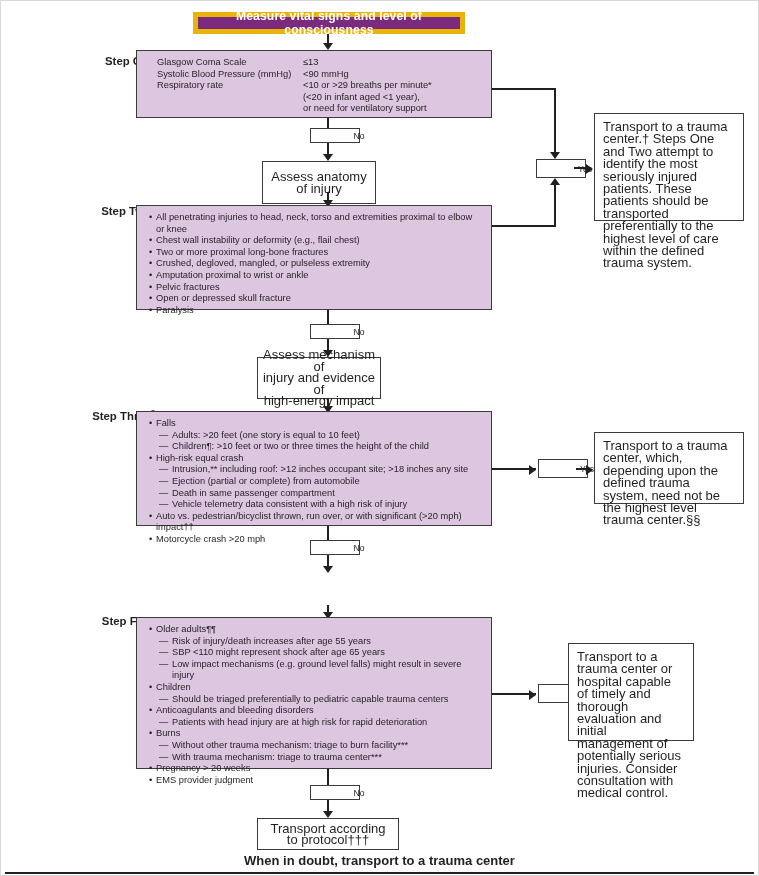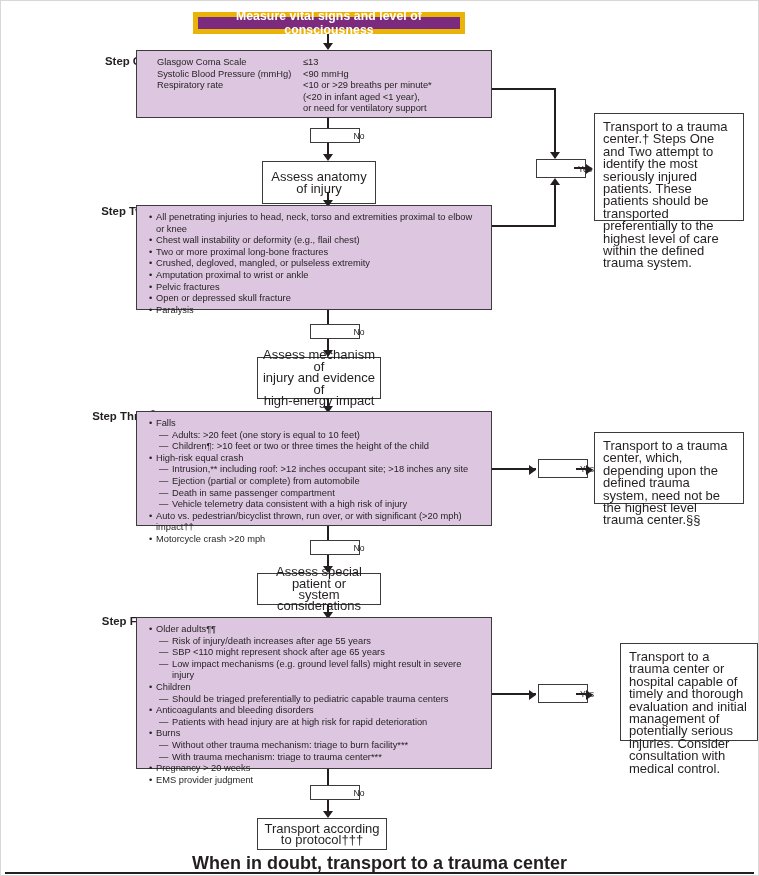--- a/index.html
+++ b/index.html
@@ -102,21 +102,21 @@
   .arrow-r{
     width:0;height:0;
     border-top:5px solid transparent;
     border-bottom:5px solid transparent;
     border-left:7px solid #231f20;
   }
 
   
   .footer{
     font-weight:bold;
-    font-size:18px;
+    font-size:13px;
     text-align:center;
     width:100%;
   }
   .rule{background:#231f20;height:1.5px;}
 </style>
 </head>
 <body>
 
 <div class="canvas">
 
@@ -289,26 +289,20 @@
   <div class="abs hline" style="left:576px;top:468px;width:14px;"></div>
   <div class="abs arrow-r" style="left:586px;top:465px;"></div>
 
   <div class="abs wbox para" style="left:594px;top:432px;width:150px;height:72px;">Transport to a trauma center, which, depending upon the defined trauma system, need not be the highest level trauma center.§§</div>
 
   <div class="abs vline" style="left:327px;top:526px;width:2px;height:14px;"></div>
   <div class="abs chip" style="left:310px;top:540px;width:36px;height:15px;">No</div>
   <div class="abs vline" style="left:327px;top:555px;width:2px;height:16px;"></div>
   <div class="abs arrow-d" style="left:323px;top:566px;"></div>
 
-  <div class="abs wbox" style="left:257px;top:573px;width:124px;height:32px;">
-    <div>
-      <div>Assess special patient or</div>
-      <div>system considerations</div>
-    </div>
-  </div>
 
   <div class="abs vline" style="left:327px;top:605px;width:2px;height:12px;"></div>
   <div class="abs arrow-d" style="left:323px;top:612px;"></div>
 
   <div class="abs steplabel" style="left:45px;top:615px;width:110px;">
     <span>Step Four</span>
   </div>
 
   <div class="abs pbox criteria" style="left:136px;top:617px;width:356px;height:152px;">
     <div class="li">
@@ -364,28 +358,28 @@
         <div class="txt">EMS provider judgment</div>
       </div>
   </div>
 
   <div class="abs hline" style="left:492px;top:693px;width:44px;"></div>
   <div class="abs arrow-r" style="left:529px;top:690px;"></div>
   <div class="abs chip" style="left:538px;top:684px;width:38px;height:19px;">Yes</div>
   <div class="abs hline" style="left:576px;top:693px;width:14px;"></div>
   <div class="abs arrow-r" style="left:586px;top:690px;"></div>
 
-  <div class="abs wbox para" style="left:620px;top:643px;width:138px;height:98px;">Transport to a trauma center or hospital capable of timely and thorough evaluation and initial management of potentially serious injuries. Consider consultation with medical control.</div>
+  <div class="abs wbox para" style="left:568px;top:643px;width:126px;height:98px;">Transport to a trauma center or hospital capable of timely and thorough evaluation and initial management of potentially serious injuries. Consider consultation with medical control.</div>
 
   <div class="abs vline" style="left:327px;top:769px;width:2px;height:16px;"></div>
   <div class="abs chip" style="left:310px;top:785px;width:36px;height:15px;">No</div>
   <div class="abs vline" style="left:327px;top:800px;width:2px;height:16px;"></div>
   <div class="abs arrow-d" style="left:323px;top:811px;"></div>
 
-  <div class="abs wbox" style="left:257px;top:818px;width:130px;height:32px;">
+  <div class="abs wbox" style="left:257px;top:818px;width:142px;height:32px;">
     <div>
       <div>Transport according</div>
       <div>to protocol†††</div>
     </div>
   </div>
 
   <div class="abs footer" style="left:0px;top:853px;">When in doubt, transport to a trauma center</div>
   <div class="abs rule" style="left:5px;top:872px;width:749px;"></div>
 
   <div class="abs" style="left:0;top:0;width:759px;height:876px;border:1px solid #d8d8d8;pointer-events:none;"></div>

